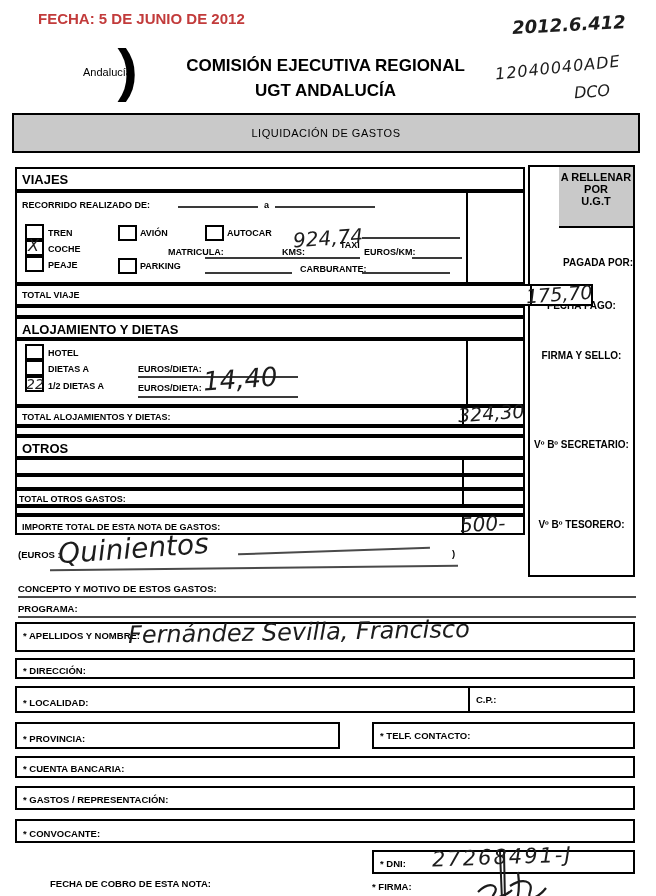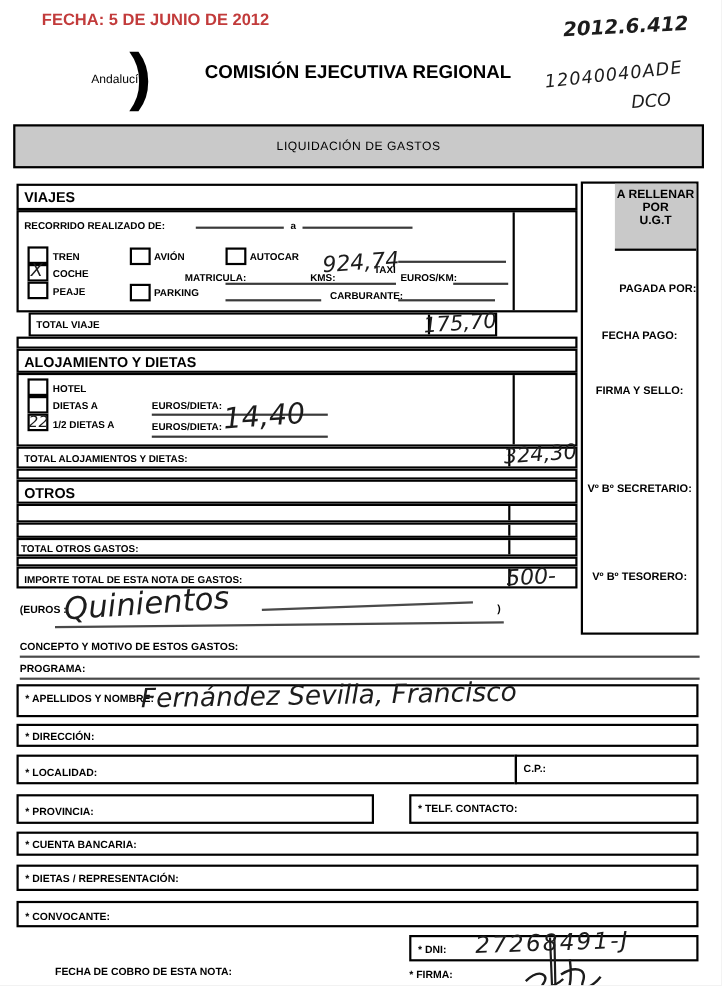--- a/index.html
+++ b/index.html
@@ -25,20 +25,21 @@
 <div class="page">
 
   <div class="abs" style="left:38px;top:10px;font-size:15px;font-weight:bold;color:#c23b3b;">FECHA: 5 DE JUNIO DE 2012</div>
 
   <div class="abs hw" style="left:512px;top:16px;font-size:18px;font-weight:bold;transform:rotate(-3deg);">2012.6.412</div>
 
   <div class="abs" style="left:83px;top:66px;font-size:11px;">Andalucía</div>
   <div class="abs" style="left:118px;top:36px;font-size:58px;font-weight:bold;transform:scaleX(1.05);">)</div>
 
   <div class="abs center" style="left:158px;top:56px;width:335px;font-size:17px;font-weight:bold;">COMISIÓN EJECUTIVA REGIONAL</div>
+  <div class="abs center" style="left:158px;top:81px;width:335px;font-size:17px;font-weight:bold;">UGT ANDALUCÍA</div>
 
   <div class="abs hw" style="left:495px;top:60px;font-size:16px;letter-spacing:1px;transform:rotate(-6deg);">12040040ADE</div>
   <div class="abs hw" style="left:574px;top:84px;font-size:16px;transform:rotate(-4deg);">DCO</div>
 
   <div class="abs box center" style="left:12px;top:113px;width:628px;height:40px;background:#c9c9c9;">
     <div style="margin-top:12px;font-size:11px;font-weight:normal;letter-spacing:0.5px;">LIQUIDACIÓN DE GASTOS</div>
   </div>
 
   <div class="abs box" style="left:528px;top:165px;width:107px;height:412px;">
     <div class="center" style="height:55px;background:#c9c9c9;border-bottom:2px solid #000;padding-top:4px;margin-left:29px;">
@@ -82,21 +83,21 @@
   <div class="abs hw" style="left:293px;top:228px;font-size:20px;transform:rotate(-4deg);">924,74</div>
   <div class="abs lbl" style="left:364px;top:247px;">EUROS/KM:</div>
   <div class="abs ul" style="left:412px;top:257px;width:50px;"></div>
 
   <div class="abs cb" style="left:118px;top:258px;"></div>
   <div class="abs lbl" style="left:140px;top:261px;">PARKING</div>
   <div class="abs ul" style="left:205px;top:272px;width:87px;"></div>
   <div class="abs lbl" style="left:300px;top:264px;">CARBURANTE:</div>
   <div class="abs ul" style="left:362px;top:272px;width:88px;"></div>
 
-  <div class="abs box" style="left:15px;top:284px;width:426px;height:22px;margin-left:11px;">
+  <div class="abs box" style="left:15px;top:284px;width:578px;height:22px;">
     <span class="lbl" style="position:absolute;left:5px;top:4px;">TOTAL VIAJE</span>
     <span class="amount">
       <span class="hw" style="position:absolute;left:-6px;top:-1px;font-size:19px;transform:rotate(-4deg);">175,70</span>
     </span>
   </div>
   <div class="abs box" style="left:15px;top:306px;width:510px;height:11px;"></div>
 
   <div class="abs titlebox" style="left:15px;top:317px;width:510px;height:22px;">ALOJAMIENTO Y DIETAS</div>
   <div class="abs box" style="left:15px;top:339px;width:510px;height:67px;"></div>
   <div class="abs vline" style="left:466px;top:341px;height:63px;"></div>
@@ -174,21 +175,21 @@
   </div>
   <div class="abs box" style="left:372px;top:722px;width:263px;height:27px;">
     <span class="lbl2" style="position:absolute;left:6px;top:6px;">* TELF. CONTACTO:</span>
   </div>
 
   <div class="abs box" style="left:15px;top:756px;width:620px;height:22px;">
     <span class="lbl2" style="position:absolute;left:6px;top:5px;">* CUENTA BANCARIA:</span>
   </div>
 
   <div class="abs box" style="left:15px;top:786px;width:620px;height:24px;">
-    <span class="lbl2" style="position:absolute;left:6px;top:6px;">* DIETAS / REPRESENTACIÓN:</span>
+    <span class="lbl2" style="position:absolute;left:6px;top:6px;">* GASTOS / REPRESENTACIÓN:</span>
   </div>
 
   <div class="abs box" style="left:15px;top:819px;width:620px;height:24px;">
     <span class="lbl2" style="position:absolute;left:6px;top:7px;">* CONVOCANTE:</span>
   </div>
 
   <div class="abs box" style="left:372px;top:850px;width:263px;height:24px;">
     <span class="lbl2" style="position:absolute;left:6px;top:6px;">* DNI:</span>
   </div>
   <div class="abs hw" style="left:432px;top:847px;font-size:21px;letter-spacing:2px;transform:rotate(-2deg);">27268491-J</div>

